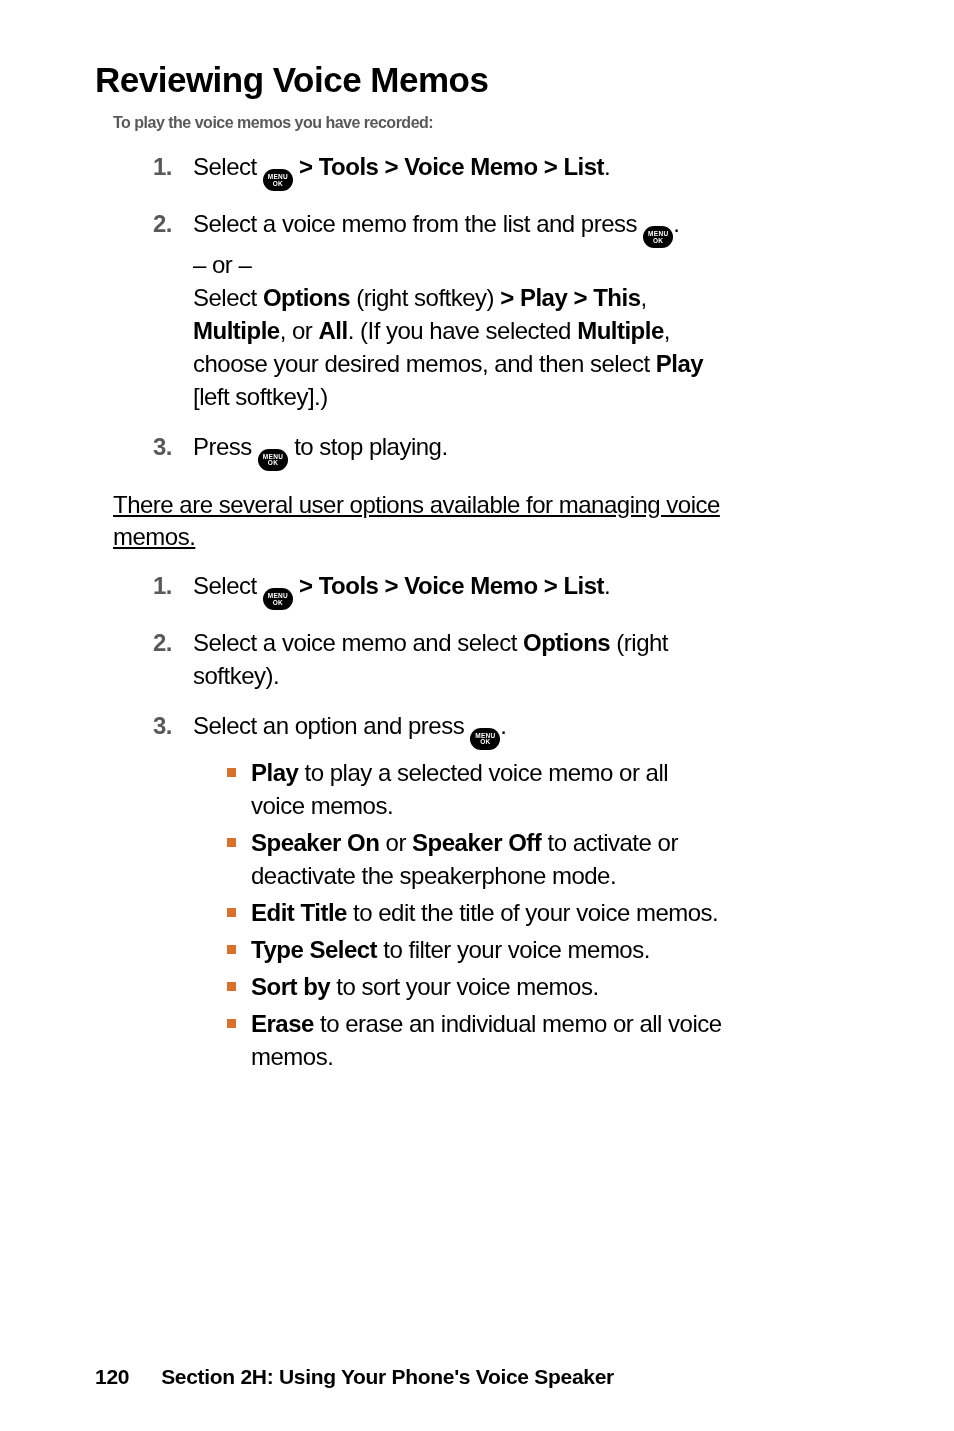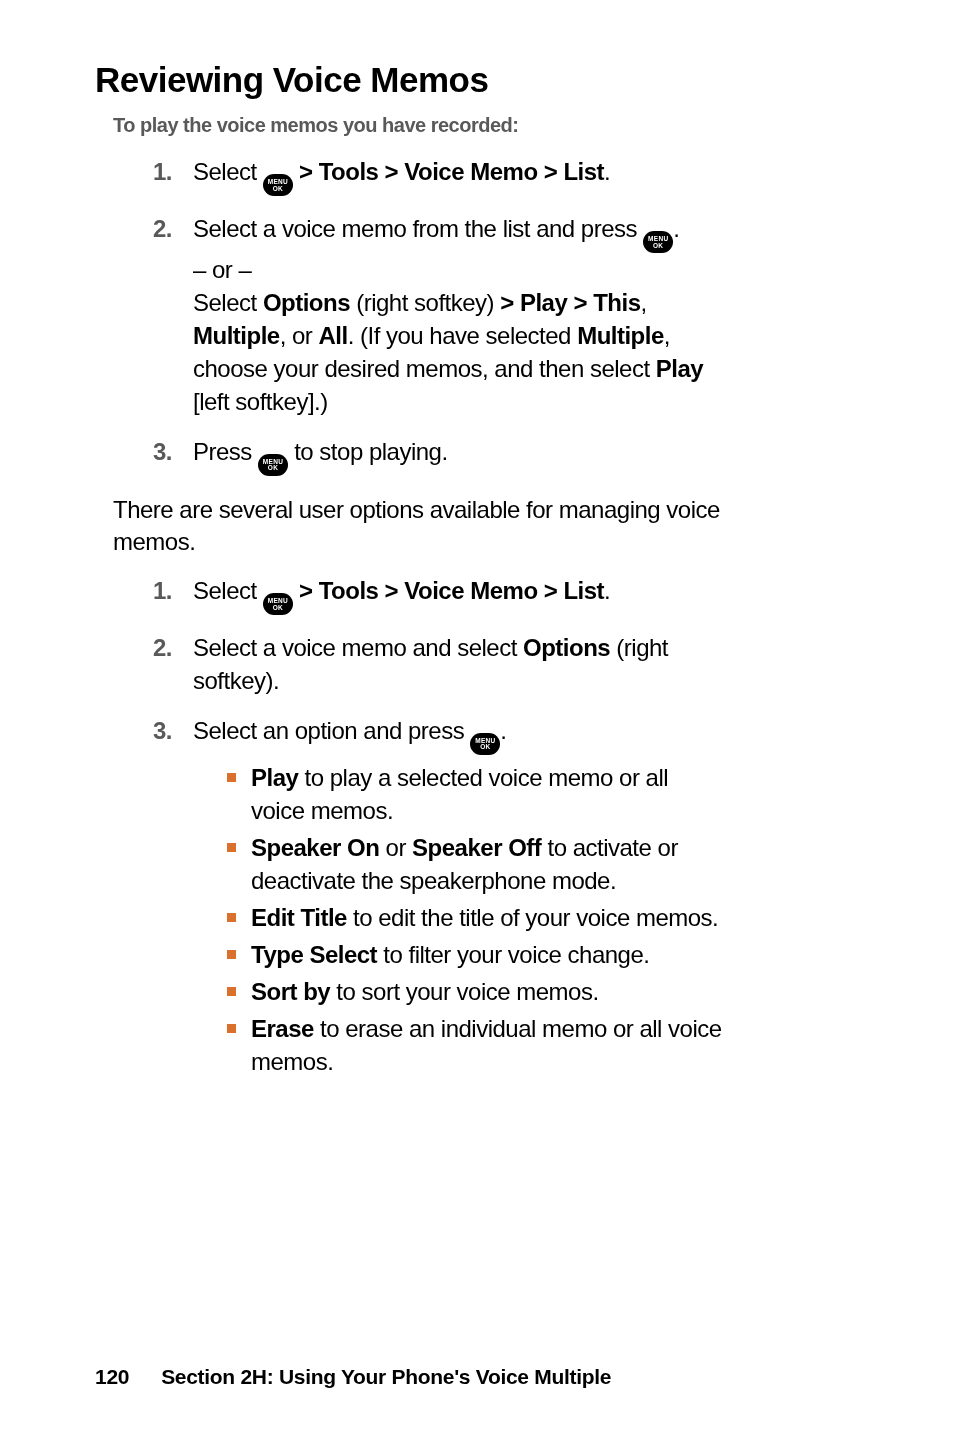--- a/index.html
+++ b/index.html
@@ -18,30 +18,31 @@
     position: relative;
   }
   .h1 {
     font-weight: 700;
     font-size: 35px;
     letter-spacing: -0.5px;
     margin: 0 0 14px 0;
   }
   .lead {
     font-weight: 700;
-    font-size: 20px;
+    font-size: 16px;
     letter-spacing: -0.5px;
     color: #595959;
     margin: 0 0 18px 18px;
   }
   .body-p {
     font-size: 24px;
     letter-spacing: -0.5px;
     margin: 0 0 16px 18px;
     line-height: 1.35;
+    text-decoration: underline;
   }
   ol.steps {
     list-style: none;
     margin: 0 0 18px 0;
     padding: 0 0 0 58px;
     counter-reset: step;
   }
   ol.steps > li {
     counter-increment: step;
     position: relative;
@@ -157,24 +158,24 @@
     </li>
     <li>
       <span>Select an option and press </span><span class="icon-menu">
           <span>MENU</span>
           <span>OK</span>
         </span><span>.</span>
       <ul class="sub">
         <li><span class="b">Play</span><span> to play a selected voice memo or all voice memos.</span></li>
         <li><span class="b">Speaker On</span><span> or </span><span class="b">Speaker Off</span><span> to activate or deactivate the speakerphone mode.</span></li>
         <li><span class="b">Edit Title</span><span> to edit the title of your voice memos.</span></li>
-        <li><span class="b">Type Select</span><span> to filter your voice change.</span></li>
+        <li><span class="b">Type Select</span><span> to filter your voice memos.</span></li>
         <li><span class="b">Sort by</span><span> to sort your voice memos.</span></li>
         <li><span class="b">Erase</span><span> to erase an individual memo or all voice memos.</span></li>
       </ul>
     </li>
   </ol>
 
   <div class="footer">
-    <span class="pg">120</span><span>Section 2H: Using Your Phone's Voice Multiple</span>
+    <span class="pg">120</span><span>Section 2H: Using Your Phone's Voice Speaker</span>
   </div>
 
 </div>
 
 </body></html>

